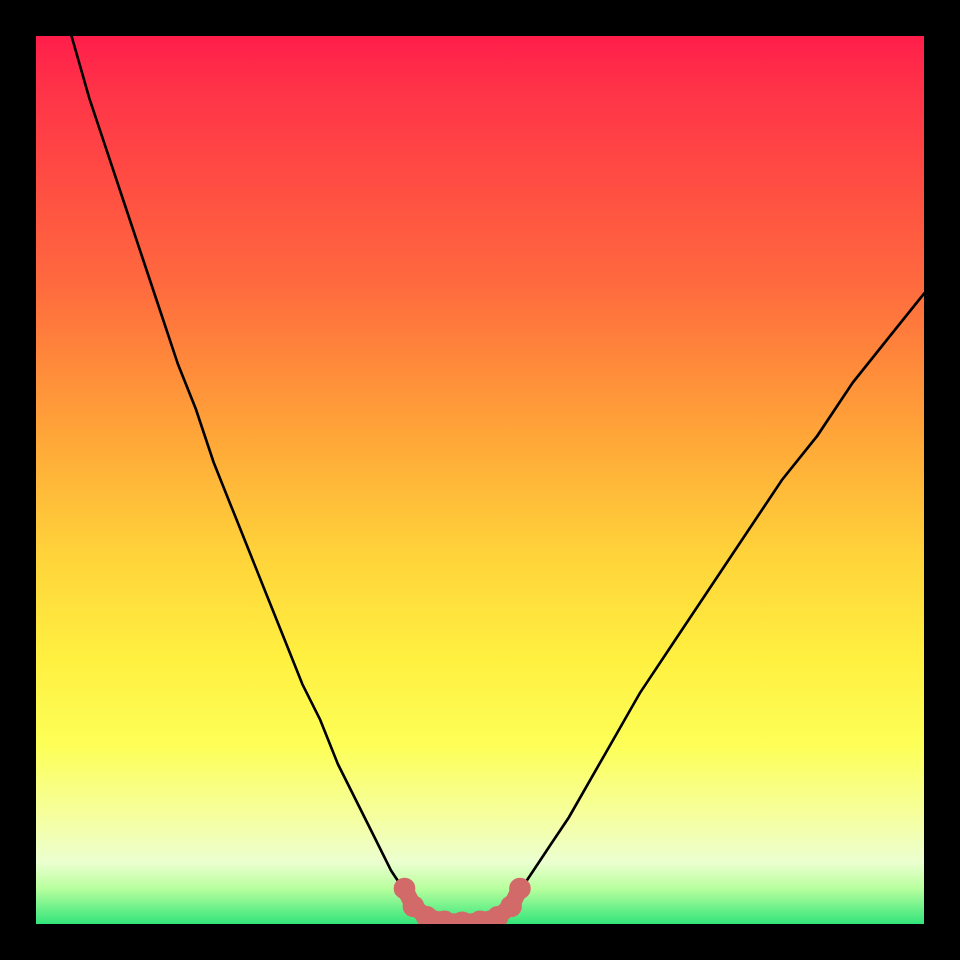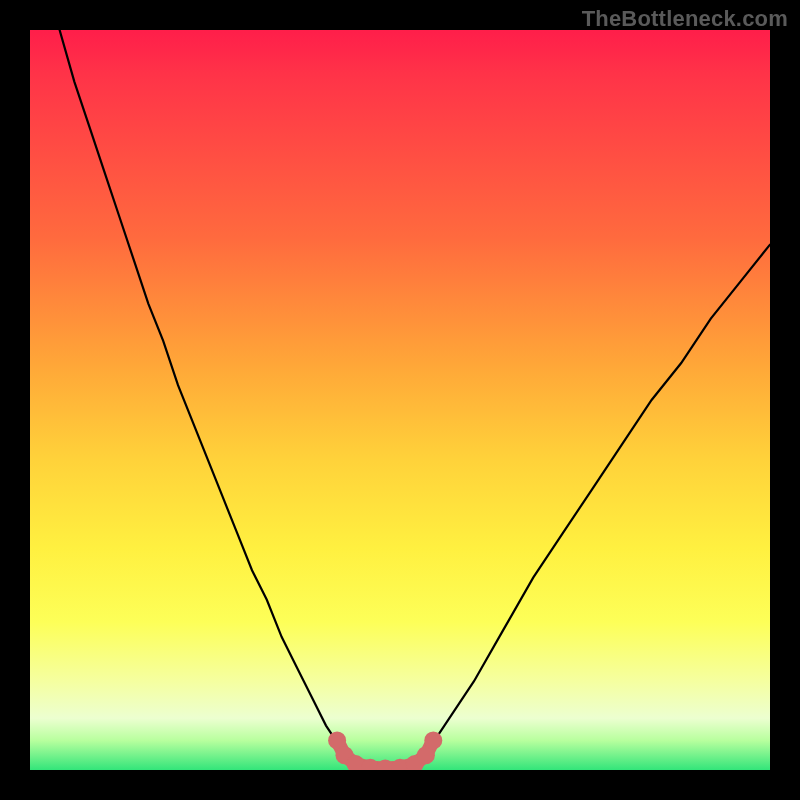--- a/index.html
+++ b/index.html
@@ -69,14 +69,13 @@
           <circle cx="340.4" cy="737.8" r="9" fill="#d36a6a"></circle>
           <circle cx="355.2" cy="738.5" r="9" fill="#d36a6a"></circle>
           <circle cx="370.0" cy="737.8" r="9" fill="#d36a6a"></circle>
           <circle cx="384.8" cy="734.1" r="9" fill="#d36a6a"></circle>
           <circle cx="395.9" cy="725.2" r="9" fill="#d36a6a"></circle>
           <circle cx="403.3" cy="710.4" r="9" fill="#d36a6a"></circle>
         </g>
     </svg>
   </div>
 
-  <div class="watermark">TheBottleneck.com</div>
 </div>
 
 </body></html>

